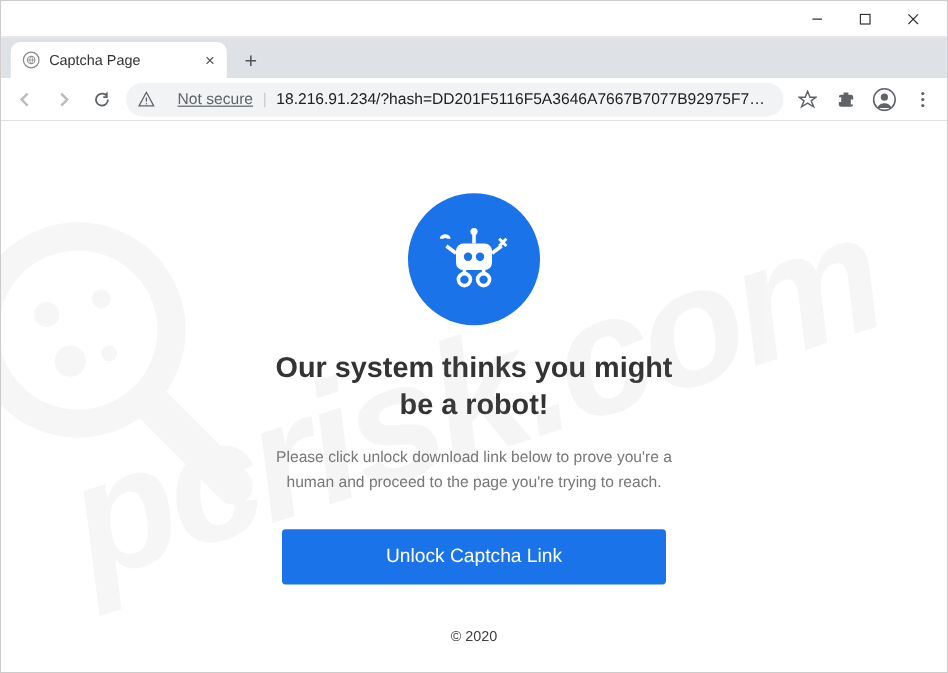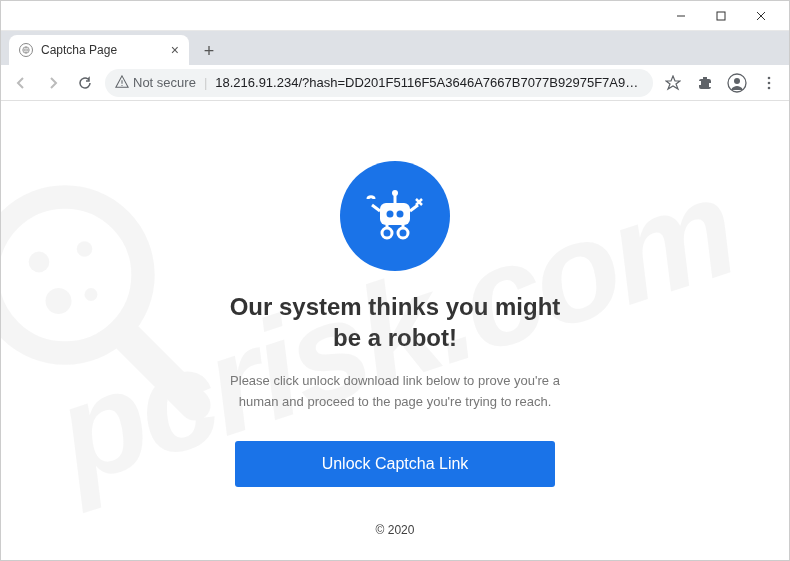--- a/index.html
+++ b/index.html
@@ -15,21 +15,21 @@
 .tab .favicon { width: 14px; height: 14px; border: 1px solid #888; border-radius: 50%; display: flex; align-items: center; justify-content: center; }
 .tab .favicon svg { width: 8px; height: 8px; }
 .tab .title { flex: 1; white-space: nowrap; overflow: hidden; text-overflow: ellipsis; }
 .tab .close { font-size: 14px; color: #555; }
 .newtab { width: 28px; height: 28px; display: flex; align-items: center; justify-content: center; color: #555; font-size: 18px; margin-left: 6px; }
 
 .addrbar { height: 36px; background: #fff; display: flex; align-items: center; padding: 0 8px; gap: 8px; border-bottom: 1px solid #e0e0e0; }
 .navbtn { width: 24px; height: 24px; display: flex; align-items: center; justify-content: center; color: #5f6368; }
 .navbtn.disabled { color: #bbb; }
 .omnibox { flex: 1; height: 28px; background: #f1f3f4; border-radius: 14px; display: flex; align-items: center; padding: 0 10px; gap: 8px; font-size: 13px; color: #5f6368; overflow: hidden; }
-.omnibox .secure { display: flex; gap: 4px; white-space: nowrap; }
+.omnibox .secure { display: flex; align-items: center; gap: 19px; white-space: nowrap; text-decoration: underline; }
 .omnibox .sep { color: #ccc; }
 .omnibox .url { color: #202124; white-space: nowrap; overflow: hidden; text-overflow: ellipsis; flex: 1; }
 .riconbtn { width: 24px; height: 24px; display: flex; align-items: center; justify-content: center; color: #5f6368; }
 
 .content { flex: 1; background: #fff; position: relative; display: flex; flex-direction: column; align-items: center; padding-top: 60px; overflow: hidden; }
 
 .watermark { position: absolute; inset: 0; pointer-events: none; opacity: 0.08; display: flex; align-items: center; justify-content: center; }
 .watermark-text { position: absolute; font-size: 140px; font-weight: 700; font-style: italic; color: #888; transform: rotate(-18deg); letter-spacing: -4px; white-space: nowrap; }
 .watermark-mag { position: absolute; left: -40px; top: 70px; width: 260px; height: 260px; }
 

